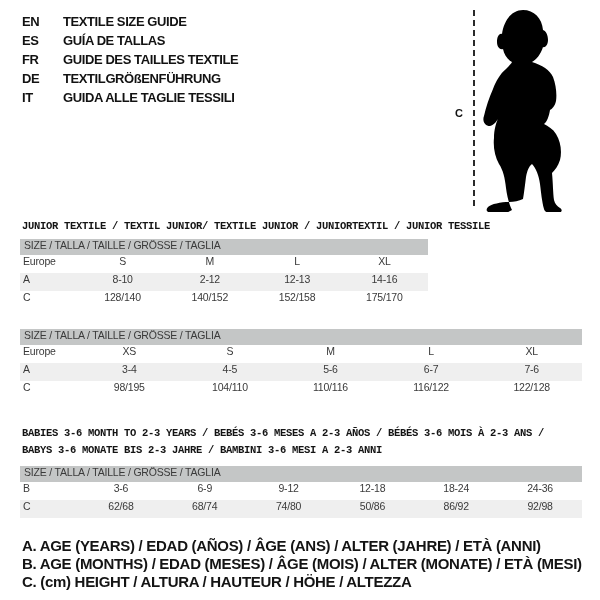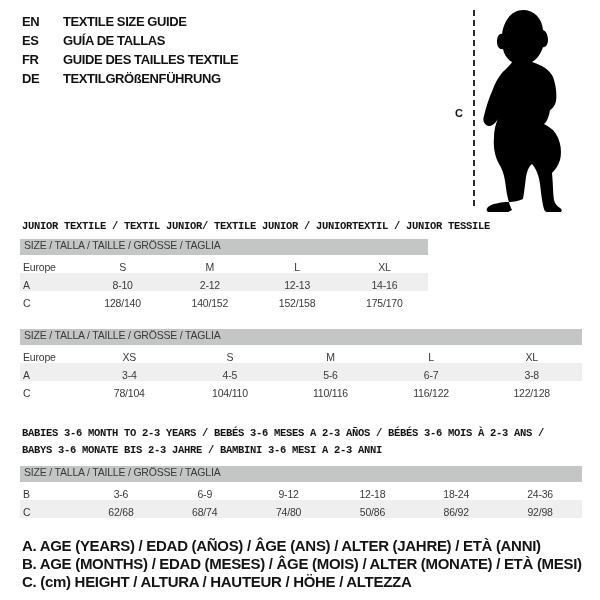--- a/index.html
+++ b/index.html
@@ -42,21 +42,21 @@
   #block-2 .tbl-title { line-height: 17px; }
   #block-0 .tbl { margin-top: 6px; }
   #block-1 .tbl { margin-top: 10px; }
   #block-2 .tbl { margin-top: 7px; }
   .size-bar {
     height: 16px; line-height: 13px; background: var(--bar-bg, #c4c6c6);
     font-size: 10.5px; color: #3a3a3a; padding-left: 4px;
     letter-spacing: -0.2px; white-space: nowrap;
   }
   .trow {
-    display: flex; height: 18px; align-items: flex-end;
+    display: flex; height: 18px; align-items: flex-start;
     font-size: 10.5px; color: #3a3a3a; letter-spacing: -0.2px;
   }
   .trow.shaded { background: var(--row-alt, #efefef); }
   .tlabel { width: 56px; padding-left: 3px; }
   .tcell { flex: 1; text-align: center; }
 
   
   .footnotes { position: absolute; left: 22px; top: 537px; }
   .footnote {
     font-size: 15px; font-weight: bold; color: #141414;
@@ -77,20 +77,24 @@
         <span class="lang-code">ES</span>
         <span class="lang-label">GUÍA DE TALLAS</span>
       </div>
       <div class="lang-row">
         <span class="lang-code">FR</span>
         <span class="lang-label">GUIDE DES TAILLES TEXTILE</span>
       </div>
       <div class="lang-row">
         <span class="lang-code">DE</span>
         <span class="lang-label">TEXTILGRÖßENFÜHRUNG</span>
+      </div>
+      <div class="lang-row">
+        <span class="lang-code">IT</span>
+        <span class="lang-label">GUIDA ALLE TAGLIE TESSILI</span>
       </div>
     </div>
 
   <span class="measure-label">C</span>
   <div class="measure-line"></div>
 
   <svg class="baby-svg" width="90" height="204" viewBox="0 0 90 204" aria-hidden="true">
     <path fill="#000000" d="
       M 45 2
       C 56 2 64 10 65 22
@@ -175,25 +179,25 @@
             <span class="tcell">M</span>
             <span class="tcell">L</span>
             <span class="tcell">XL</span>
           </div>
           <div class="trow shaded">
             <span class="tlabel">A</span>
             <span class="tcell">3-4</span>
             <span class="tcell">4-5</span>
             <span class="tcell">5-6</span>
             <span class="tcell">6-7</span>
-            <span class="tcell">3-8</span>
+            <span class="tcell">7-6</span>
           </div>
           <div class="trow">
             <span class="tlabel">C</span>
-            <span class="tcell">78/104</span>
+            <span class="tcell">98/195</span>
             <span class="tcell">104/110</span>
             <span class="tcell">110/116</span>
             <span class="tcell">116/122</span>
             <span class="tcell">122/128</span>
           </div>
         </div>
     </div>
   </div>
 
   <div class="tbl-block" id="block-2">

